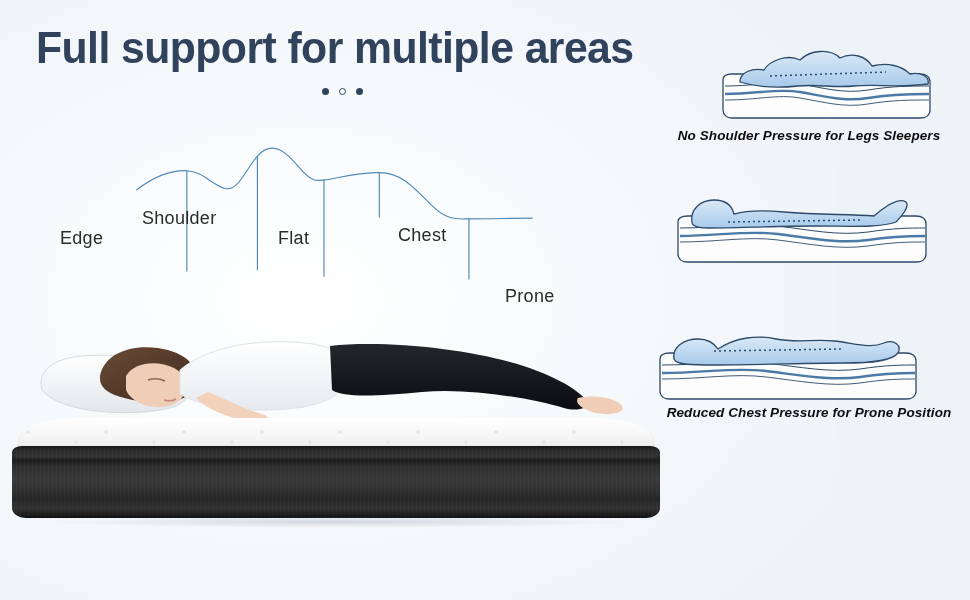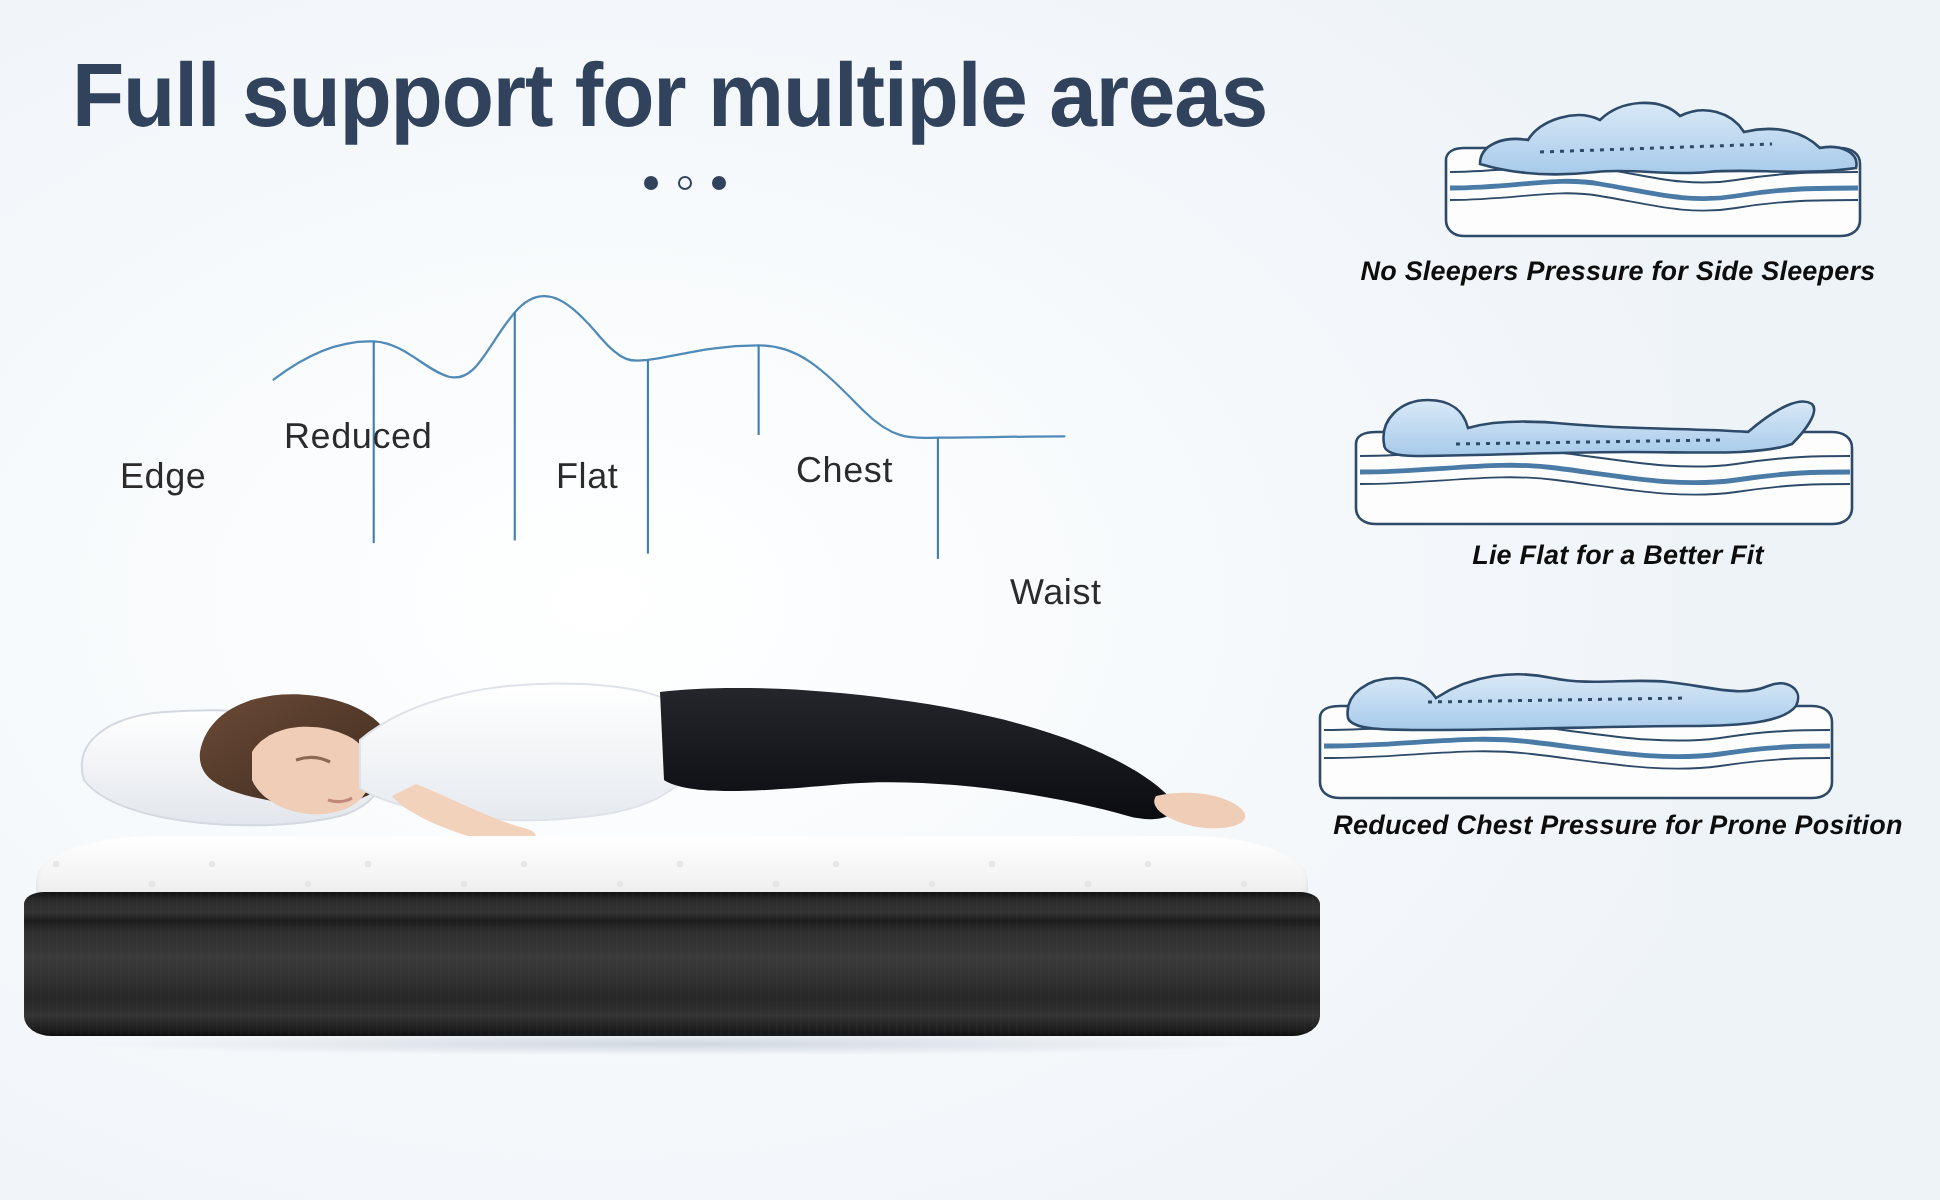--- a/index.html
+++ b/index.html
@@ -103,24 +103,24 @@
       <g stroke="#3f7fae" stroke-width="1.6">
         <line x1="128" y1="259" x2="128" y2="412"></line>
         <line x1="235" y1="237" x2="235" y2="410"></line>
         <line x1="336" y1="273" x2="336" y2="420"></line>
         <line x1="420" y1="262" x2="420" y2="330"></line>
         <line x1="556" y1="332" x2="556" y2="424"></line>
       </g>
     </svg>
 
     <div class="zlabel" style="left:60px;top:228px">Edge</div>
-    <div class="zlabel" style="left:142px;top:208px">Reduced</div>
+    <div class="zlabel" style="left:142px;top:208px">Shoulder</div>
     <div class="zlabel" style="left:278px;top:228px">Flat</div>
     <div class="zlabel" style="left:398px;top:225px">Chest</div>
-    <div class="zlabel" style="left:505px;top:286px">Waist</div>
+    <div class="zlabel" style="left:505px;top:286px">Prone</div>
 
     <svg class="person" viewBox="0 0 600 110">
       <defs>
         <linearGradient id="pil" x1="0" y1="0" x2="0" y2="1">
           <stop offset="0" stop-color="#ffffff"></stop>
             <stop offset="1" stop-color="#e2e6ec"></stop>
         </linearGradient>
         <linearGradient id="shirt" x1="0" y1="0" x2="0" y2="1">
           <stop offset="0" stop-color="#ffffff"></stop>
             <stop offset="1" stop-color="#e6eaef"></stop>
@@ -186,40 +186,39 @@
           <path d="M77 66 C 110 66, 130 60, 152 64 C 176 68, 196 74, 220 70 C 244 66, 262 66, 281 66" fill="none" stroke="#4a7aa6" stroke-width="2.4"></path>
           <path d="M77 72 C 110 72, 130 66, 152 70 C 176 74, 196 80, 220 76 C 244 72, 262 72, 281 72" fill="none" stroke="#2d4a69" stroke-width=".9"></path>
         </g>
         <path d="M92 54 C 92 44, 104 40, 116 42 C 122 32, 140 26, 152 32
                  C 162 22, 182 20, 192 30 C 204 24, 218 28, 224 38
                  C 240 34, 254 38, 262 46 C 272 44, 282 48, 280 56
                  C 252 60, 228 56, 206 58 C 186 60, 168 56, 150 58
                  C 132 60, 112 60, 92 54 Z" fill="url(#bodyA)" stroke="#2d4a69" stroke-width="1.3"></path>
         <path d="M122 48 L 238 44" stroke="#2d4a69" stroke-width="1.5" stroke-dasharray="2 3" fill="none"></path>
       </svg>
-      <div class="caption">No Sleepers Pressure for Side Sleepers</div>
+      <div class="caption">No Shoulder Pressure for Legs Sleepers</div>
     </div>
 
     <div class="panel p2">
       <svg class="art" viewBox="0 0 322 100">
         <g>
           <path d="M30 52 C 30 48, 34 46, 40 46 L 268 46 C 274 46, 278 49, 278 54
                    L 278 84 C 278 89, 274 92, 268 92 L 40 92 C 34 92, 30 89, 30 84 Z" fill="#fdfdfd" stroke="#2d4a69" stroke-width="1.3"></path>
           <path d="M32 58 C 70 58, 100 52, 130 56 C 162 60, 190 66, 220 62 C 246 58, 262 58, 277 58" fill="none" stroke="#2d4a69" stroke-width="1"></path>
           <path d="M32 66 C 70 66, 100 60, 130 64 C 162 68, 190 74, 220 70 C 246 66, 262 66, 277 66" fill="none" stroke="#4a7aa6" stroke-width="2.4"></path>
           <path d="M32 72 C 70 72, 100 66, 130 70 C 162 74, 190 80, 220 76 C 246 72, 262 72, 277 72" fill="none" stroke="#2d4a69" stroke-width=".9"></path>
         </g>
         <path d="M44 52 C 42 40, 52 30, 66 30 C 78 30, 84 36, 86 44
                  C 100 40, 116 40, 136 42 C 170 45, 200 44, 226 46
                  C 240 34, 252 28, 258 32 C 262 36, 254 46, 248 52
                  C 232 58, 200 56, 168 56 C 130 56, 86 58, 60 58
                  C 50 58, 44 56, 44 52 Z" fill="url(#bodyA)" stroke="#2d4a69" stroke-width="1.3"></path>
         <path d="M80 52 L 212 50" stroke="#2d4a69" stroke-width="1.5" stroke-dasharray="2 3" fill="none"></path>
       </svg>
-      <div class="caption">Lie Flat for a Better Fit</div>
     </div>
 
     <div class="panel p3">
       <svg class="art" viewBox="0 0 322 100">
         <g>
           <path d="M12 54 C 12 50, 16 48, 22 48 L 258 48 C 264 48, 268 51, 268 56
                    L 268 86 C 268 91, 264 94, 258 94 L 22 94 C 16 94, 12 91, 12 86 Z" fill="#fdfdfd" stroke="#2d4a69" stroke-width="1.3"></path>
           <path d="M14 60 C 56 60, 86 54, 118 58 C 152 62, 182 68, 212 64 C 238 60, 254 60, 267 60" fill="none" stroke="#2d4a69" stroke-width="1"></path>
           <path d="M14 68 C 56 68, 86 62, 118 66 C 152 70, 182 76, 212 72 C 238 68, 254 68, 267 68" fill="none" stroke="#4a7aa6" stroke-width="2.4"></path>
           <path d="M14 74 C 56 74, 86 68, 118 72 C 152 76, 182 82, 212 78 C 238 74, 254 74, 267 74" fill="none" stroke="#2d4a69" stroke-width=".9"></path>

